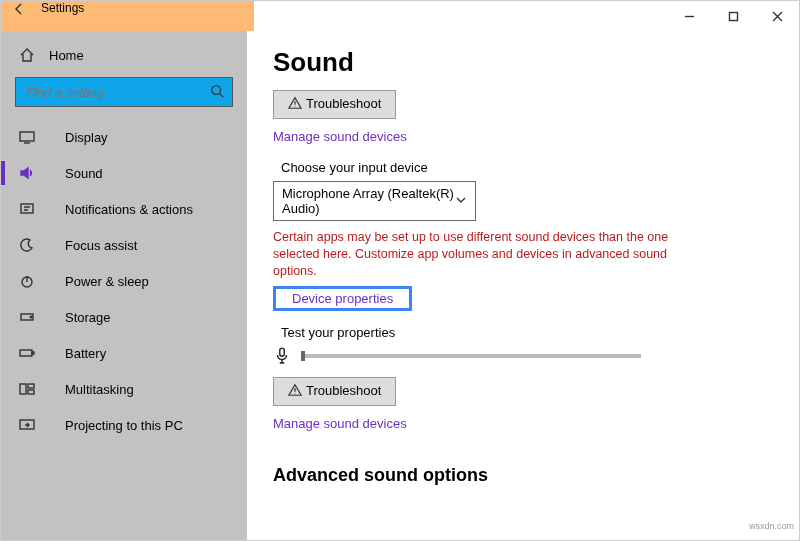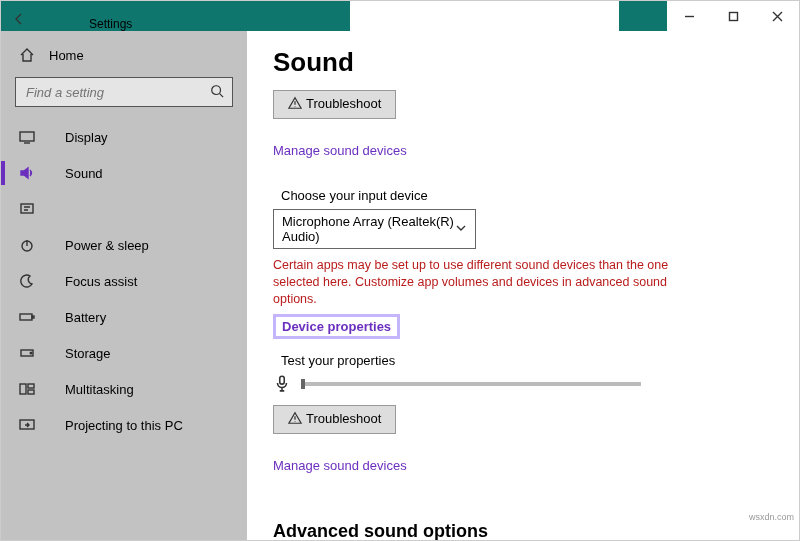--- a/index.html
+++ b/index.html
@@ -1,48 +1,48 @@
 <!DOCTYPE html>
 <html><head>
 <meta charset="utf-8">
 <style>
   * { box-sizing: border-box; font-family: "Segoe UI", Arial, sans-serif; }
   body { margin: 0; width: 800px; height: 541px; background: #fff; overflow: hidden; font-size: 13px; color: #000; }
   .window { width: 800px; height: 541px; display: flex; flex-direction: column; border: 1px solid #ccc; }
-  .titlebar { height: 30px; display: flex; align-items: flex-end; background: #0f766e; gap: 48px; }
+  .titlebar { height: 30px; display: flex; align-items: flex-start; background: #fdba74; }
   .titlebar .back { width: 36px; text-align: center; font-size: 16px; }
   .titlebar .title { flex: 0 0 auto; padding-left: 4px; font-size: 12px; }
   .titlebar .spacer { flex: 1; background: #fff; height: 100%; margin-left: 170px; }
   .winbtns { display: flex; background: #fff; height: 100%; }
   .winbtn { width: 44px; display: flex; align-items: center; justify-content: center; }
   .body { flex: 1; display: flex; overflow: hidden; }
   .sidebar { width: 246px; background: #c2c2c2; display: flex; flex-direction: column; padding: 8px 0; overflow-y: auto; }
   .home-row { display: flex; align-items: center; padding: 8px 18px; gap: 14px; }
   .home-row .icon { width: 16px; display: flex; justify-content: center; }
-  .search { margin: 6px 14px 12px 14px; border: 1px solid #555; height: 30px; display: flex; align-items: center; padding: 0 8px; justify-content: space-between; color: #555; background: #e5e5e5; }
+  .search { margin: 6px 14px 12px 14px; border: 1px solid #555; height: 30px; display: flex; align-items: center; padding: 0 8px; justify-content: space-between; color: #555; background: #0ea5e9; }
   .search input { border: none; background: transparent; outline: none; font-size: 13px; width: 170px; color: #333; font-style: italic; }
   .cat { padding: 0 18px 10px 18px; font-weight: 600; font-size: 12px; }
   .nav { list-style: none; margin: 0; padding: 0; }
   .nav li { display: flex; align-items: center; gap: 30px; padding: 10px 18px; position: relative; }
   .nav li .icon { width: 16px; display: flex; justify-content: center; }
   .nav li.selected::before { content: ""; position: absolute; left: 0; top: 6px; bottom: 6px; width: 4px; background: #6b2fbf; }
   .nav li.selected .icon svg { stroke: #6b2fbf; fill: #6b2fbf; }
   .content { flex: 1; overflow-y: auto; padding: 10px 26px 18px 26px; }
   h1 { font-weight: 600; font-size: 26px; margin: 6px 0 12px 0; }
   h2 { font-weight: 600; font-size: 18px; margin: 24px 0 10px 0; }
   .btn { border: 1px solid #999; background: #ddd; padding: 5px 14px; display: inline-flex; align-items: flex-start; gap: 4px; font-size: 13px; }
-  .link { color: #6b2fbf; font-size: 13px; margin: 24px 0; display: inline-block; }
-  .boxed { border: 3px solid #c4b5fd; padding: 2px 6px; display: inline-block; font-weight: bold; }
+  .link { color: #6b2fbf; font-size: 13px; margin: 10px 0; display: inline-block; }
+  .boxed { border: 3px solid #3b82f6; padding: 2px 16px; display: inline-block; }
   .field-label { font-size: 13px; margin: 6px 8px; }
   .select { border: 1px solid #666; padding: 4px 8px; width: 203px; display: flex; justify-content: space-between; align-items: center; font-size: 13px; }
   .help { color: #b91c1c; font-size: 12.5px; margin: 8px 0 6px 0; max-width: 430px; line-height: 1.35; }
   .test-row { display: flex; align-items: center; gap: 10px; margin: 4px 0 10px 0; }
   .meter { flex: 1; max-width: 340px; height: 4px; background: #bbb; position: relative; }
   .meter::after { content:""; position:absolute; left:0; top:-3px; width:4px; height:10px; background:#666; }
-  .watermark { position: fixed; right: 6px; bottom: 19px; font-size: 9px; color: #999; margin-top: 22px; }
+  .watermark { position: fixed; right: 6px; bottom: 10px; font-size: 9px; color: #999; margin-top: 22px; }
   svg { stroke: #333; stroke-width: 1.4; fill: none; }
 </style>
 </head>
 <body>
 
 <div class="window">
   <div class="titlebar">
     <div class="back">
       <svg width="16" height="16" viewBox="0 0 16 16">
           <path d="M10 3 L5 8 L10 13"></path>
@@ -105,55 +105,56 @@
             </span>
           <span>Sound</span>
         </li>
         <li>
           <span class="icon">
               <svg width="16" height="16" viewBox="0 0 16 16">
                 <rect x="2" y="3" width="12" height="9"></rect>
                 <path d="M5 6 H11 M5 9 H9"></path>
               </svg>
             </span>
+          <span>Notifications &amp; actions</span>
+        </li>
+        <li>
+          <span class="icon">
+              <svg width="16" height="16" viewBox="0 0 16 16">
+                <path d="M11 3 A6 6 0 1 0 13 11 A4.5 4.5 0 0 1 11 3 Z"></path>
+              </svg>
+            </span>
+          <span>Focus assist</span>
         </li>
         <li>
           <span class="icon">
               <svg width="16" height="16" viewBox="0 0 16 16">
                 <circle cx="8" cy="9" r="5"></circle>
                 <path d="M8 3 V9"></path>
               </svg>
             </span>
           <span>Power &amp; sleep</span>
         </li>
         <li>
           <span class="icon">
               <svg width="16" height="16" viewBox="0 0 16 16">
-                <path d="M11 3 A6 6 0 1 0 13 11 A4.5 4.5 0 0 1 11 3 Z"></path>
-              </svg>
-            </span>
-          <span>Focus assist</span>
+                <rect x="2" y="5" width="12" height="6"></rect>
+                <circle cx="12" cy="8" r="0.8" fill="#333"></circle>
+              </svg>
+            </span>
+          <span>Storage</span>
         </li>
         <li>
           <span class="icon">
               <svg width="16" height="16" viewBox="0 0 16 16">
                 <rect x="1" y="5" width="12" height="6"></rect>
                 <rect x="13" y="7" width="2" height="2"></rect>
               </svg>
             </span>
           <span>Battery</span>
-        </li>
-        <li>
-          <span class="icon">
-              <svg width="16" height="16" viewBox="0 0 16 16">
-                <rect x="2" y="5" width="12" height="6"></rect>
-                <circle cx="12" cy="8" r="0.8" fill="#333"></circle>
-              </svg>
-            </span>
-          <span>Storage</span>
         </li>
         <li>
           <span class="icon">
               <svg width="16" height="16" viewBox="0 0 16 16">
                 <rect x="1" y="3" width="6" height="10"></rect>
                 <rect x="9" y="3" width="6" height="4"></rect>
                 <rect x="9" y="9" width="6" height="4"></rect>
               </svg>
             </span>
           <span>Multitasking</span>

